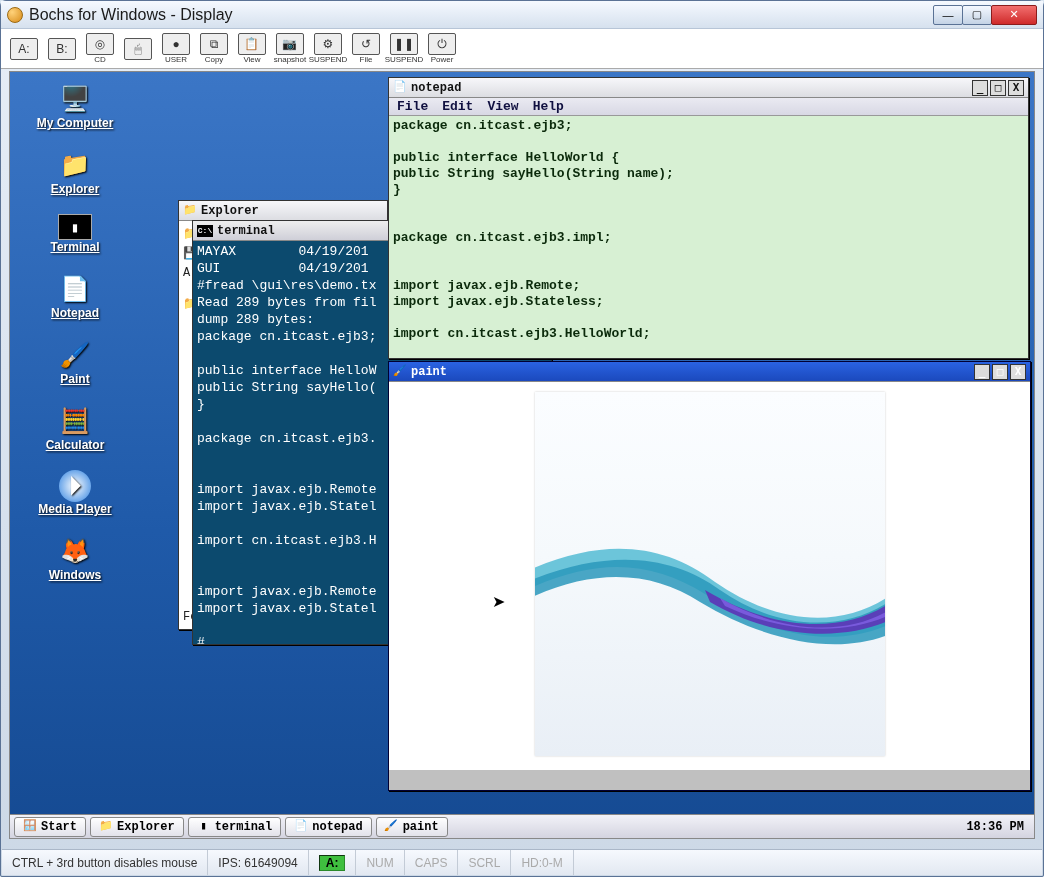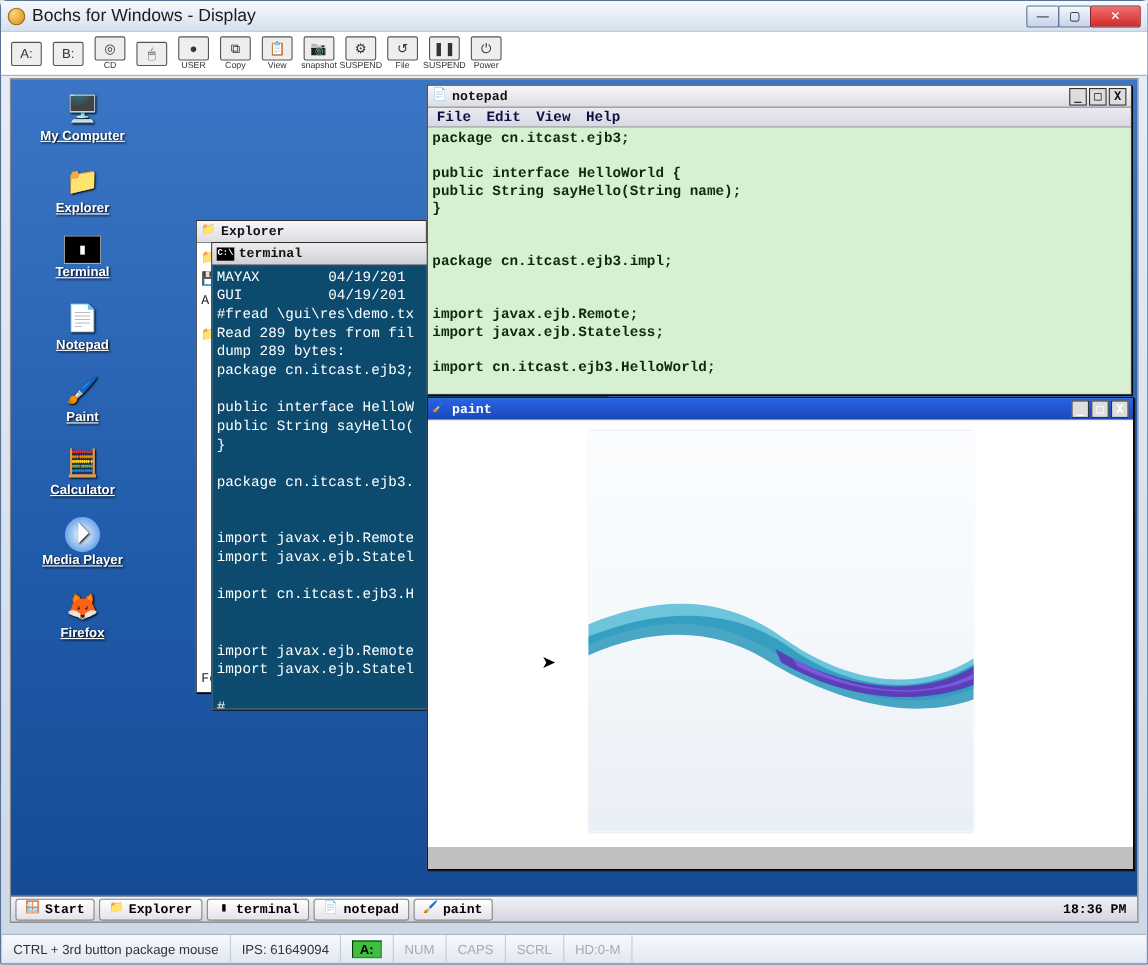--- a/index.html
+++ b/index.html
@@ -165,21 +165,21 @@
         <div class="dicon">
           <div class="ic" style="">🧮</div>
           <div class="lab">Calculator</div>
         </div>
         <div class="dicon">
           <div class="ic" style="background:radial-gradient(circle,#fff,#2a7fe0);border-radius:50%;width:32px;height:32px;">⏵</div>
           <div class="lab">Media Player</div>
         </div>
         <div class="dicon">
           <div class="ic" style="">🦊</div>
-          <div class="lab">Firefox</div>
+          <div class="lab">Windows</div>
         </div>
       </div>
 
     <div class="subwin explorer-win">
       <div class="sw-title">
         <span class="sicn">📁</span>
         <span>Explorer</span>
       </div>
       <div class="explorer-body">
         <div class="ex-row">
@@ -311,21 +311,21 @@
           <div class="tb-btn">
             <span class="ico">🖌️</span>
             <span>paint</span>
           </div>
         </div>
       <div class="clock">18:36 PM</div>
     </div>
   </div>
 
   <div class="status-bar">
-    <div class="sb-cell">CTRL + 3rd button package mouse</div>
+    <div class="sb-cell">CTRL + 3rd button disables mouse</div>
     <div class="sb-cell">IPS: 61649094</div>
     <div class="sb-cell">
         <span class="sb-a">A:</span>
       </div>
     <div class="sb-cell sb-dim">NUM</div>
     <div class="sb-cell sb-dim">CAPS</div>
     <div class="sb-cell sb-dim">SCRL</div>
     <div class="sb-cell sb-dim">HD:0-M</div>
   </div>
 </div>

